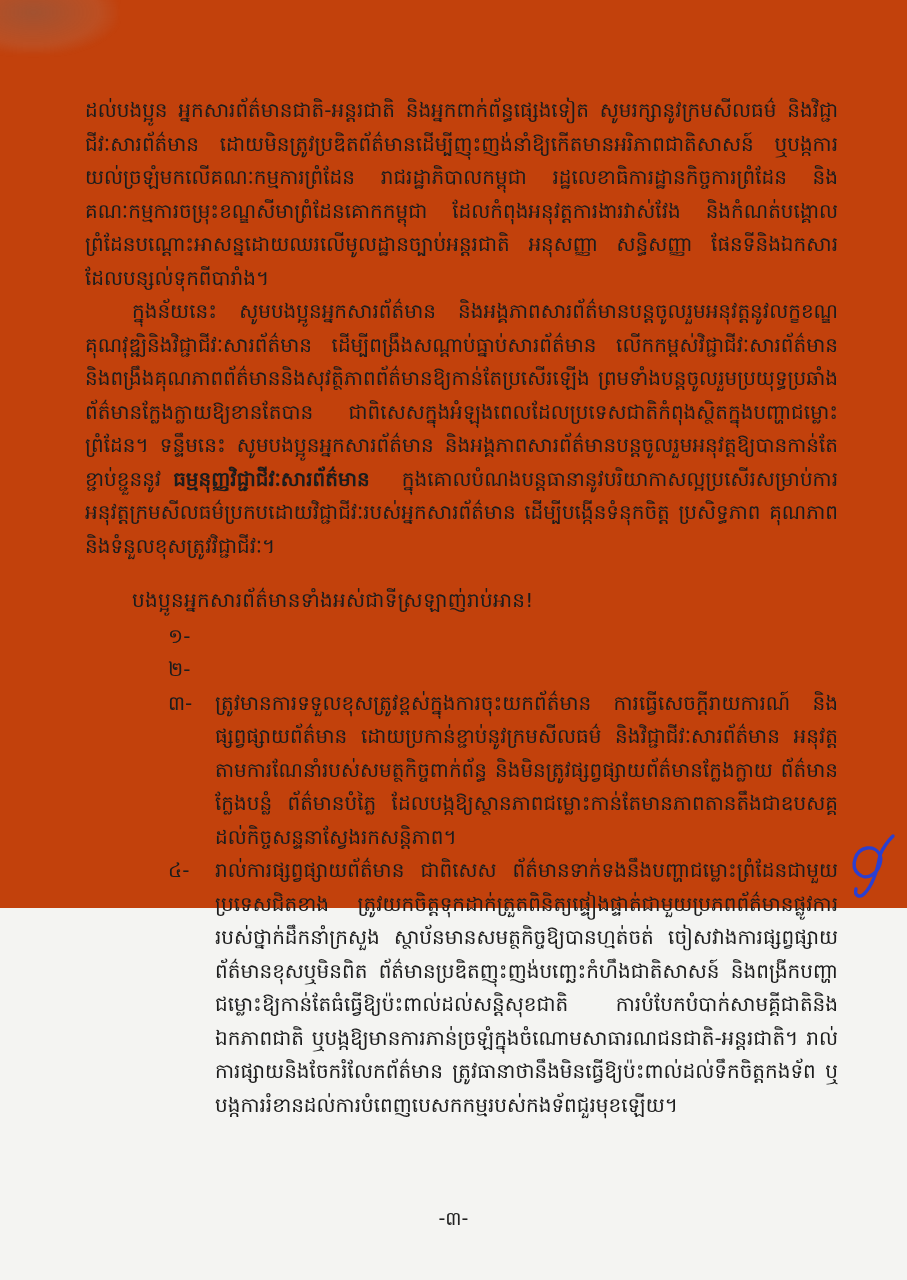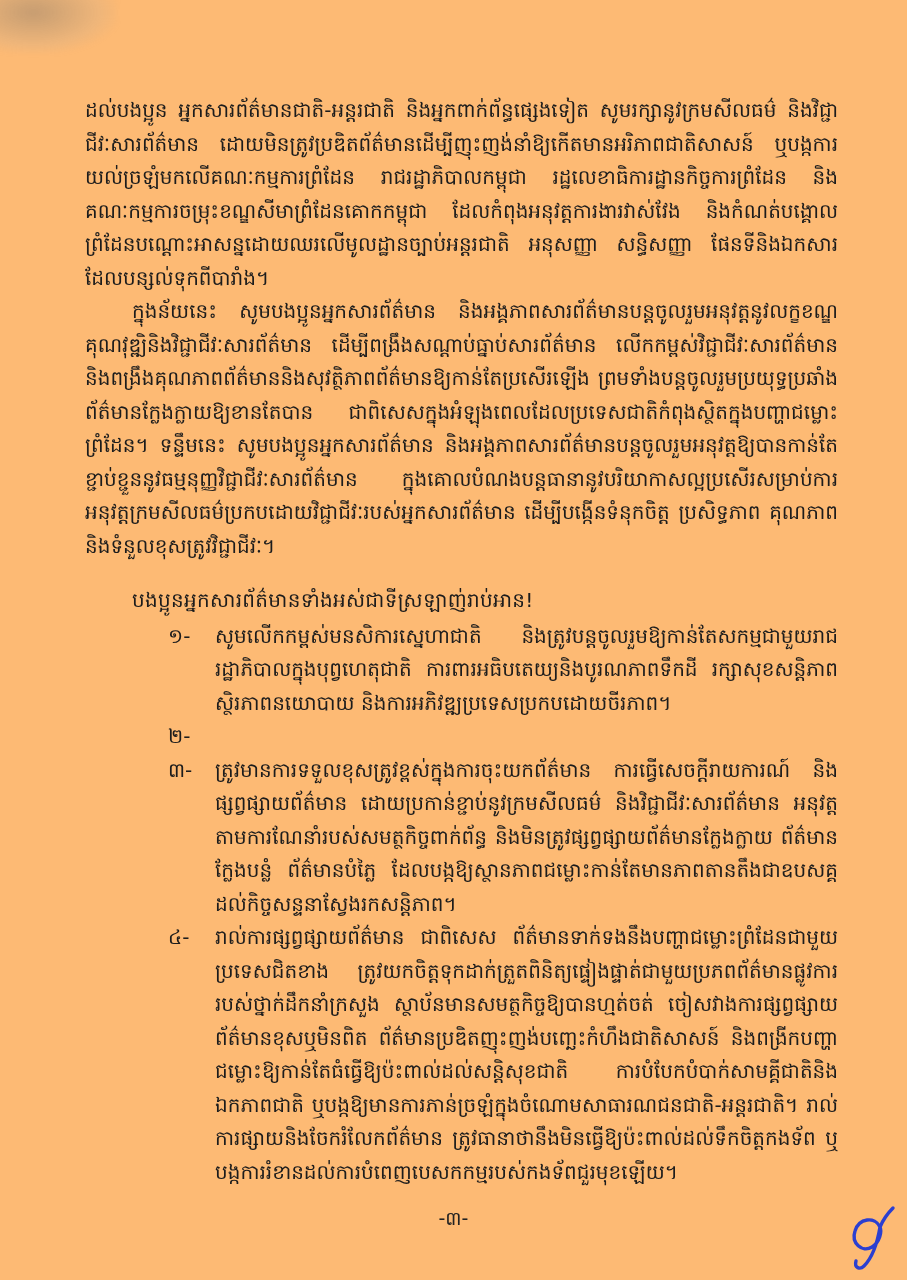--- a/index.html
+++ b/index.html
@@ -6,22 +6,22 @@
     margin: 0;
     padding: 0;
     width: 907px;
     height: 1280px;
     overflow: hidden;
     background: #f4f4f2;
   }
   .page {
     position: relative;
     width: 907px;
-    height: 1280px;
-    background: #fdba74;
+    height: 908px;
+    background: #c2410c;
     font-family: "DejaVu Sans", sans-serif;
     color: #1c1c1c;
   }
   
   .smudge {
     position: absolute;
     left: -12px;
     top: -10px;
     width: 130px;
     height: 64px;
@@ -33,21 +33,21 @@
     position: absolute;
     left: 85px;
     top: 94px;
     width: 753px;
     font-size: 20px;
     line-height: 33.5px;
     text-align: justify;
   }
   p { margin: 0; }
   .indent { text-indent: 47px; }
-  .bold-run { font-weight: 400; }
+  .bold-run { font-weight: 700; margin-left: 12px; }
   .heading {
     font-weight: 400;
     text-indent: 47px;
     margin-top: 21px;
     margin-bottom: 2px;
     letter-spacing: 0.3px;
   }
   .rec-list { margin: 0; }
   .rec-item {
     display: flex;
@@ -92,21 +92,20 @@
 
     <p class="indent"><span>ក្នុងន័យនេះ សូមបងប្អូនអ្នកសារព័ត៌មាន និងអង្គភាពសារព័ត៌មានបន្តចូលរួមអនុវត្តនូវលក្ខខណ្ឌគុណវុឌ្ឍិនិងវិជ្ជាជីវៈសារព័ត៌មាន ដើម្បីពង្រឹងសណ្តាប់ធ្នាប់សារព័ត៌មាន លើកកម្ពស់វិជ្ជាជីវៈសារព័ត៌មាន និងពង្រឹងគុណភាពព័ត៌មាននិងសុវត្ថិភាពព័ត៌មានឱ្យកាន់តែប្រសើរឡើង ព្រមទាំងបន្តចូលរួមប្រយុទ្ធប្រឆាំងព័ត៌មានក្លែងក្លាយឱ្យខានតែបាន ជាពិសេសក្នុងអំឡុងពេលដែលប្រទេសជាតិកំពុងស្ថិតក្នុងបញ្ហាជម្លោះព្រំដែន។ ទន្ទឹមនេះ សូមបងប្អូនអ្នកសារព័ត៌មាន និងអង្គភាពសារព័ត៌មានបន្តចូលរួមអនុវត្តឱ្យបានកាន់តែខ្ជាប់ខ្ជួននូវ</span><span class="bold-run">ធម្មនុញ្ញវិជ្ជាជីវៈសារព័ត៌មាន</span><span> ក្នុងគោលបំណងបន្តធានានូវបរិយាកាសល្អប្រសើរសម្រាប់ការអនុវត្តក្រមសីលធម៌ប្រកបដោយវិជ្ជាជីវៈរបស់អ្នកសារព័ត៌មាន ដើម្បីបង្កើនទំនុកចិត្ត ប្រសិទ្ធភាព គុណភាព និងទំនួលខុសត្រូវវិជ្ជាជីវៈ។</span></p>
 
     <p class="heading">បងប្អូនអ្នកសារព័ត៌មានទាំងអស់ជាទីស្រឡាញ់រាប់អាន!</p>
 
 
     <div class="rec-list">
 
       <div class="rec-item">
         <span class="rec-num">១-</span>
-        <span class="rec-text">សូមលើកកម្ពស់មនសិការស្នេហាជាតិ និងត្រូវបន្តចូលរួមឱ្យកាន់តែសកម្មជាមួយរាជរដ្ឋាភិបាលក្នុងបុព្វហេតុជាតិ ការពារអធិបតេយ្យនិងបូរណភាពទឹកដី រក្សាសុខសន្តិភាព ស្ថិរភាពនយោបាយ និងការអភិវឌ្ឍប្រទេសប្រកបដោយចីរភាព។</span>
       </div>
 
       <div class="rec-item">
         <span class="rec-num">២-</span>
       </div>
 
       <div class="rec-item">
         <span class="rec-num">៣-</span>
         <span class="rec-text">ត្រូវមានការទទួលខុសត្រូវខ្ពស់ក្នុងការចុះយកព័ត៌មាន ការធ្វើសេចក្តីរាយការណ៍ និងផ្សព្វផ្សាយព័ត៌មាន ដោយប្រកាន់ខ្ជាប់នូវក្រមសីលធម៌ និងវិជ្ជាជីវៈសារព័ត៌មាន អនុវត្តតាមការណែនាំរបស់សមត្ថកិច្ចពាក់ព័ន្ធ និងមិនត្រូវផ្សព្វផ្សាយព័ត៌មានក្លែងក្លាយ ព័ត៌មានក្លែងបន្លំ ព័ត៌មានបំភ្លៃ ដែលបង្កឱ្យស្ថានភាពជម្លោះកាន់តែមានភាពតានតឹងជាឧបសគ្គដល់កិច្ចសន្ទនាស្វែងរកសន្តិភាព។</span>
       </div>

